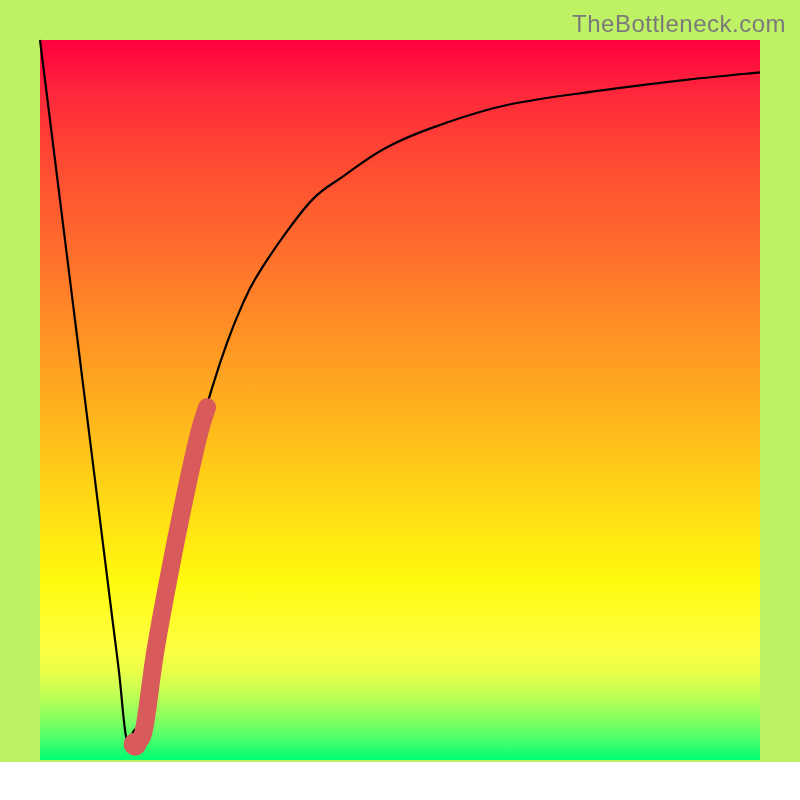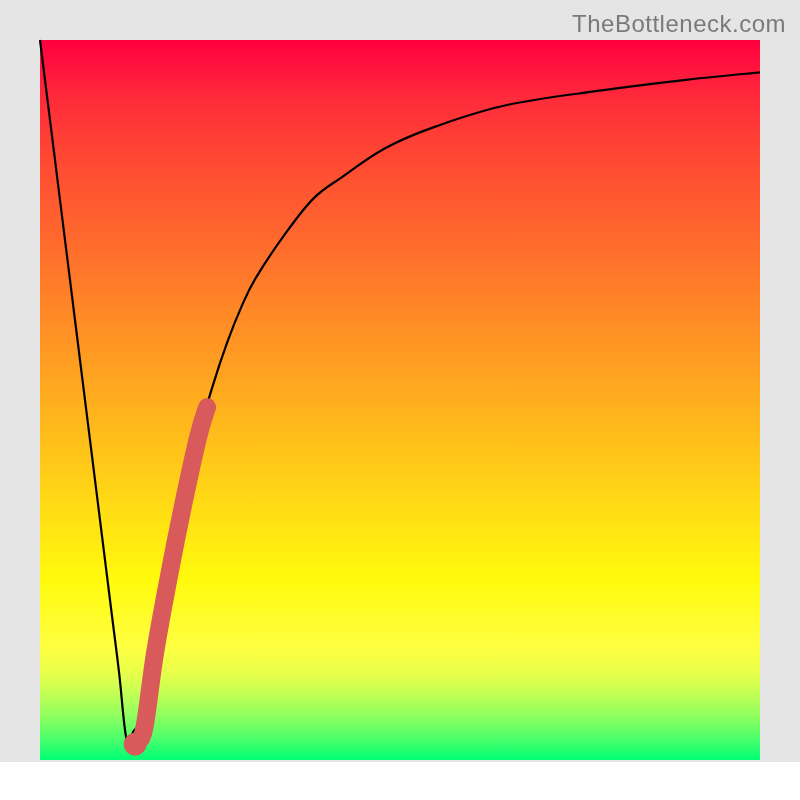--- a/index.html
+++ b/index.html
@@ -8,21 +8,21 @@
     width: 800px;
     height: 800px;
     overflow: hidden;
     font-family: Arial, Helvetica, sans-serif;
     background: #ffffff;
   }
   .frame {
     position: relative;
     width: 800px;
     height: 762px;
-    background: #e5e5e5;
+    background: #bef264;
     box-sizing: border-box;
   }
   .gradient {
     position: absolute;
     left: 40px;
     top: 40px;
     width: 720px;
     height: 720px;
     background: linear-gradient(
       to bottom,

